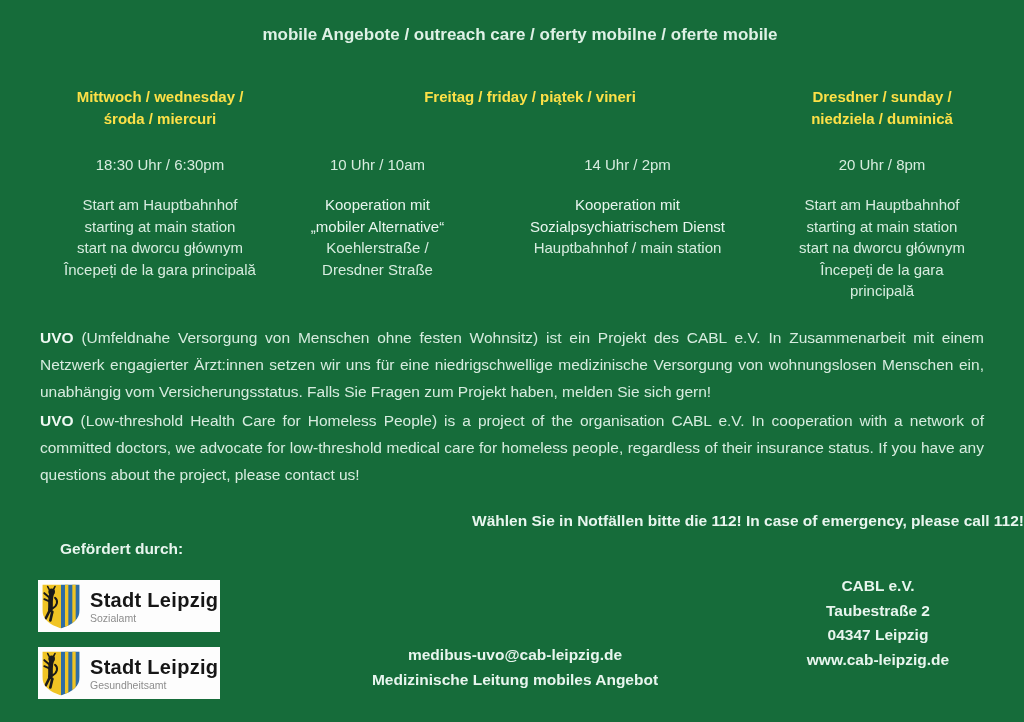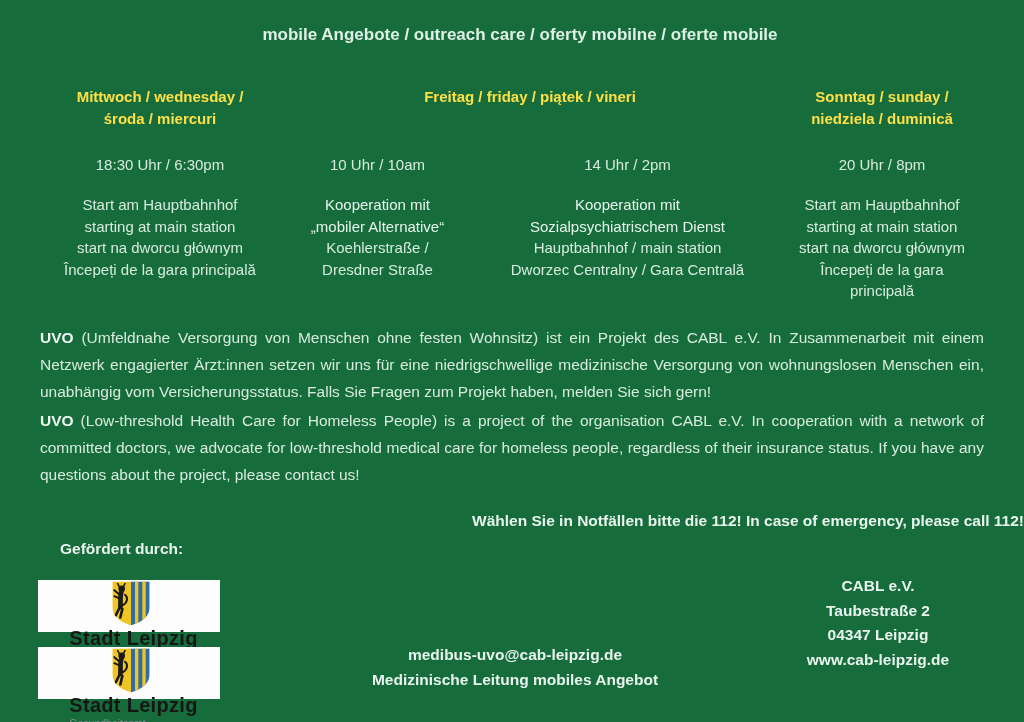--- a/index.html
+++ b/index.html
@@ -32,21 +32,21 @@
   .emergency {
     position:absolute; top:512px; left:0; width:100%;
     text-align:right; font-weight:bold; font-size:15.5px; color:#e8f5ee;
   }
   .funded {
     position:absolute; top:540px; left:60px;
     font-weight:bold; font-size:15.5px; color:#e8f5ee;
   }
   .logo-box {
     position:absolute; left:38px; width:182px; height:52px;
-    background:#fdfdfd; display:flex; align-items:center;flex-direction:column;
+    background:#fdfdfd; display:flex; align-items:center;
   }
   #logo1{ top:580px; } #logo2{ top:647px; }
   .coa { width:40px; height:47px; margin-left:3px; flex:none; }
   .logo-text { margin-left:9px; }
   .logo-org { font-size:20px; font-weight:bold; color:#161616; line-height:22px; letter-spacing:0.3px; }
   .logo-dept { font-size:10.5px; color:#8d8d8d; line-height:12px; margin-top:1px; }
   .contact {
     position:absolute; text-align:center; font-weight:bold;
     font-size:15.5px; line-height:24.5px; color:#e8f5ee;
   }
@@ -62,21 +62,21 @@
   <h1 class="title">mobile Angebote / outreach care / oferty mobilne / oferte mobile</h1>
 
   <div class="schedule">
 
     <div class="head c1">
       <div>Mittwoch / wednesday /</div>
       <div>środa / miercuri</div>
     </div>
     <div class="head c23">Freitag / friday / piątek / vineri</div>
     <div class="head c4">
-      <div>Sonntag / sunday /</div>
+      <div>Dresdner / sunday /</div>
       <div>niedziela / duminică</div>
     </div>
 
     <div class="time c1">18:30 Uhr / 6:30pm</div>
     <div class="time c2">10 Uhr / 10am</div>
     <div class="time c3">14 Uhr / 2pm</div>
     <div class="time c4">20 Uhr / 8pm</div>
 
     <div class="detail c1">
       <div>Start am Hauptbahnhof</div>
@@ -87,21 +87,20 @@
     <div class="detail c2">
       <div class="b">Kooperation mit</div>
       <div class="b">„mobiler Alternative“</div>
       <div>Koehlerstraße /</div>
       <div>Dresdner Straße</div>
     </div>
     <div class="detail c3">
       <div class="b">Kooperation mit</div>
       <div class="b">Sozialpsychiatrischem Dienst</div>
       <div>Hauptbahnhof / main station</div>
-      <div>Dworzec Centralny / Gara Centrală</div>
     </div>
     <div class="detail c4">
       <div>Start am Hauptbahnhof</div>
       <div>starting at main station</div>
       <div>start na dworcu głównym</div>
       <div>Începeți de la gara</div>
       <div>principală</div>
     </div>
   </div>
 

